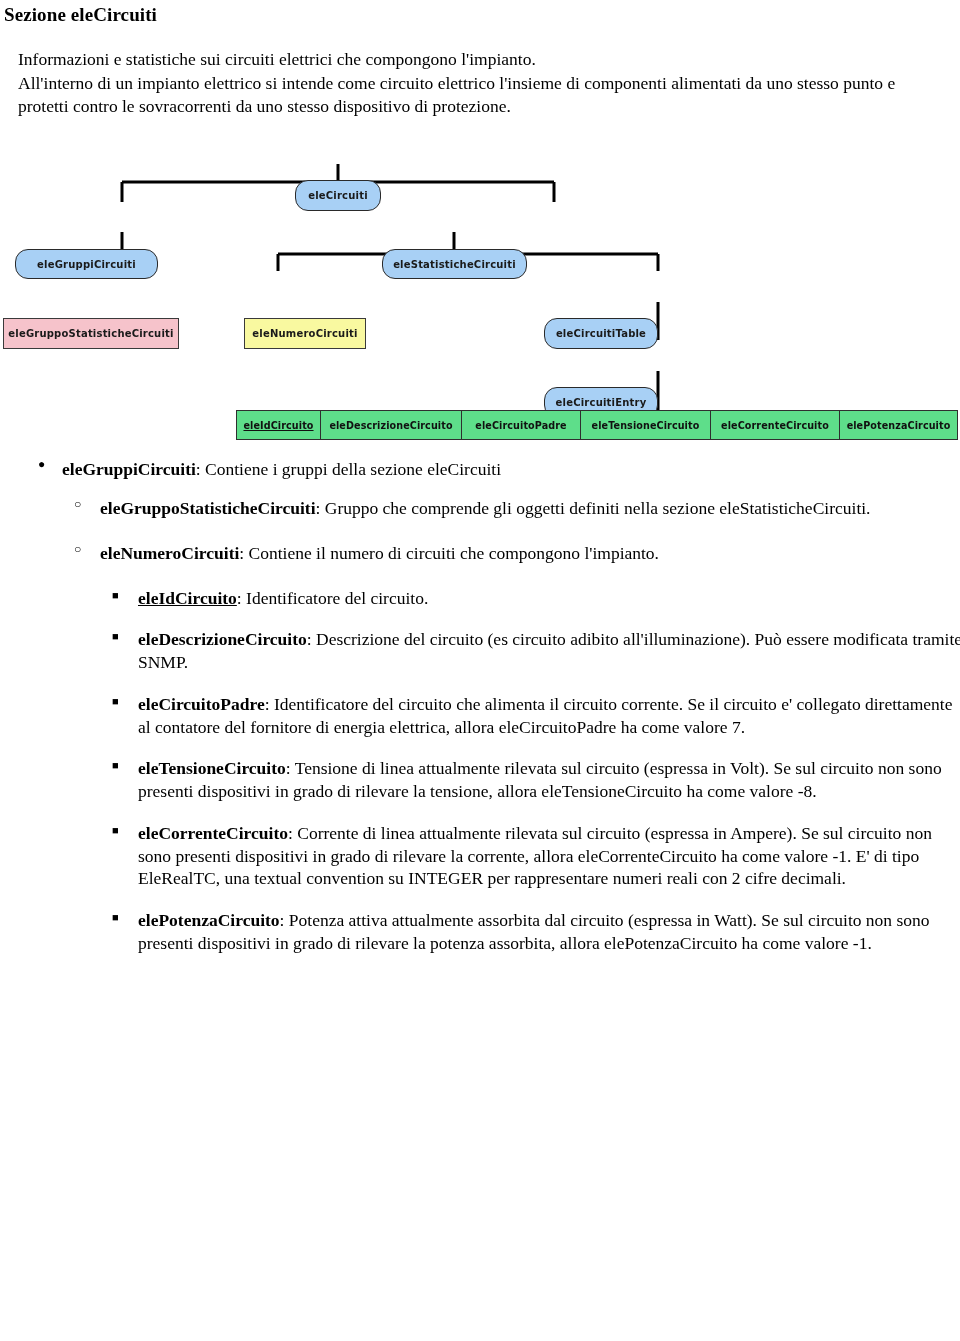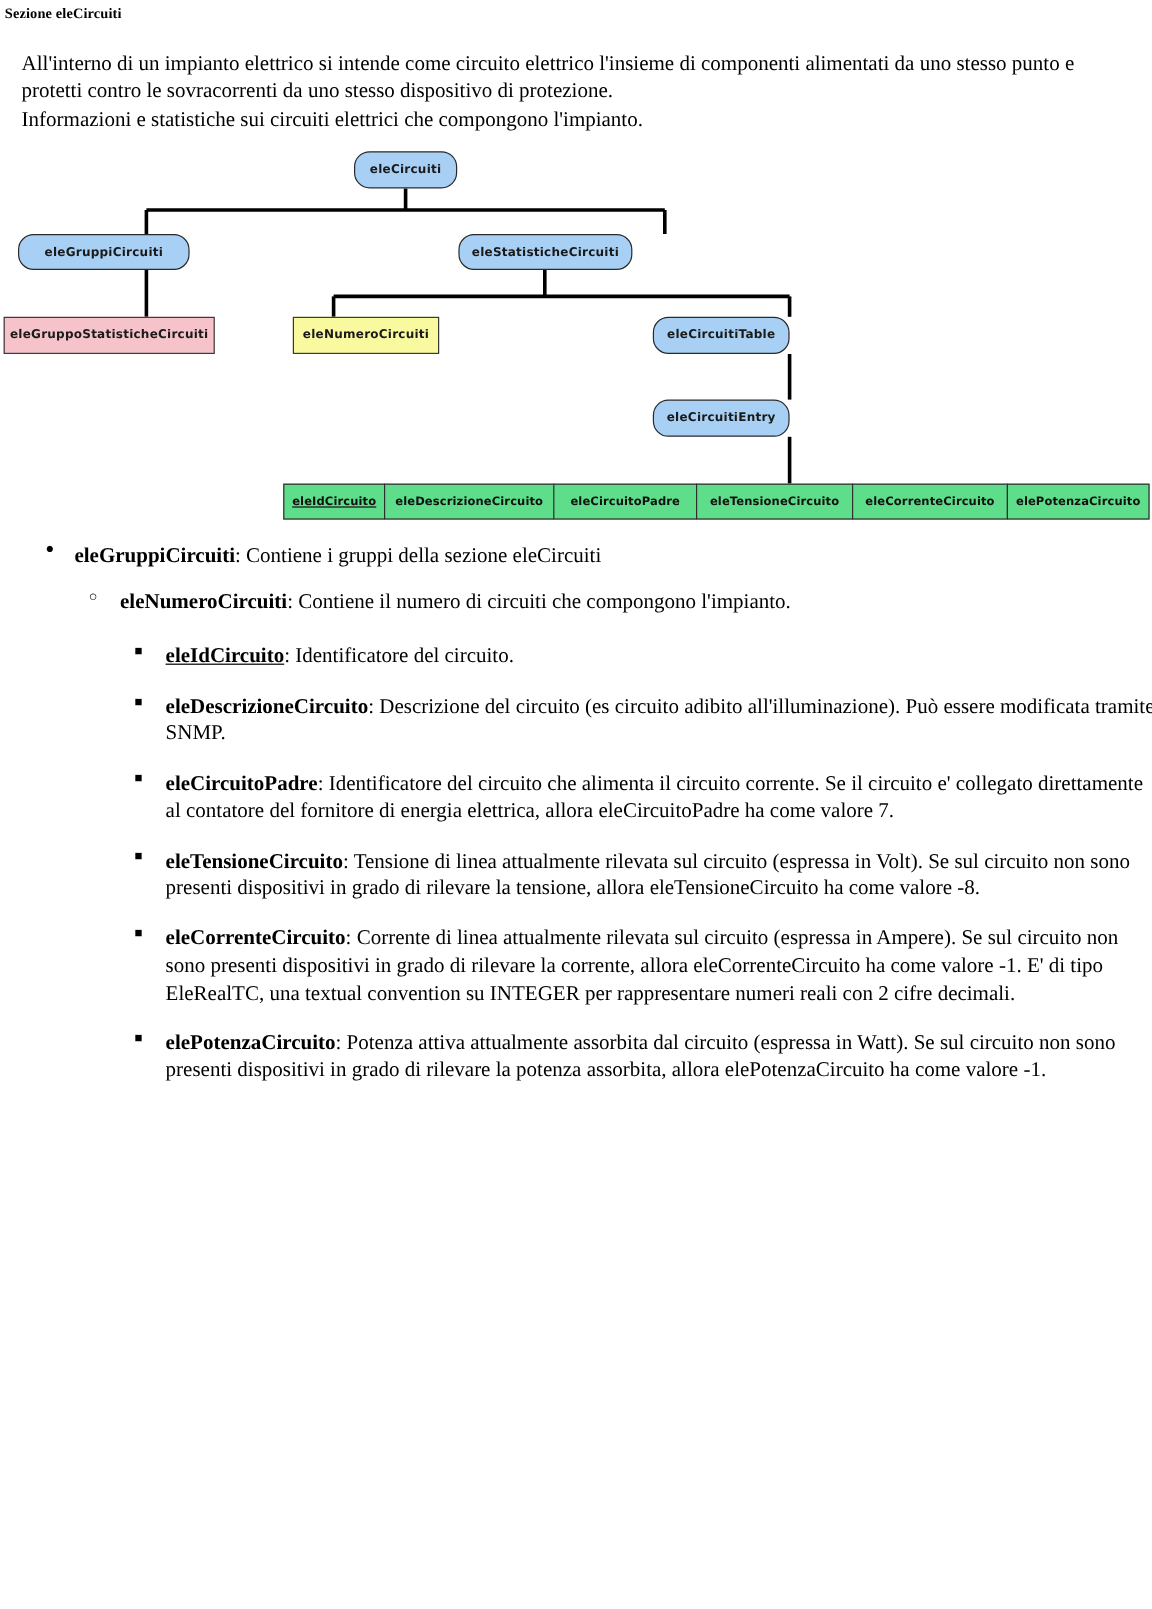--- a/index.html
+++ b/index.html
@@ -11,21 +11,21 @@
     width: 960px;
     height: 1341px;
     font-family: "Liberation Serif", "DejaVu Serif", serif;
     color: #000000;
     position: relative;
     overflow: hidden;
   }
 
   
   .page-title {
-    font-size: 12px;
+    font-size: 19px;
     font-weight: bold;
     margin: 4px 0 0 4px;
     letter-spacing: 0.1px;
   }
 
   .intro {
     margin: 22px 0 0 18px;
     width: 930px;
     font-size: 17.5px;
     line-height: 1.32;
@@ -49,20 +49,21 @@
     font-family: "DejaVu Sans", "Liberation Sans", sans-serif;
     font-size: 10px;
     font-weight: bold;
     color: #1a1a1a;
     display: flex;
     align-items: center;
     justify-content: center;
     text-align: center;
     white-space: nowrap;
     letter-spacing: 0.2px;
+    margin-top: 47px;
   }
   .node.oval {
     background: #a8d0f5;
     border: 1.4px solid #2a2a2a;
     border-radius: 13px;
   }
   .node.rect-pink {
     background: #f6c3cb;
     border: 1.4px solid #3a3a3a;
     border-radius: 0;
@@ -151,22 +152,22 @@
   .txt { position: relative; display: block; }
   .term { font-weight: bold; }
   .term.key { text-decoration: underline; }
 </style>
 </head>
 <body>
 
 <div class="page-title">Sezione eleCircuiti</div>
 
 <div class="intro">
+  <p>Informazioni e statistiche sui circuiti elettrici che compongono l'impianto.</p>
   <p>All'interno di un impianto elettrico si intende come circuito elettrico l'insieme di componenti alimentati da uno stesso punto e protetti contro le sovracorrenti da uno stesso dispositivo di protezione.</p>
-  <p>Informazioni e statistiche sui circuiti elettrici che compongono l'impianto.</p>
 </div>
 
 <div class="diagram">
 
   <svg width="960" height="330">
     <g stroke="#000000" stroke-width="3" fill="none">
 
       <path d="M338,40 L338,58"></path>
 
       <path d="M122,58 L554,58"></path>
@@ -231,20 +232,25 @@
   </div>
   <div class="tbl-cell" style="left:839px; top:286px; width:119px; height:30px;">
     <span>elePotenzaCircuito</span>
   </div>
 </div>
 
 <div class="body-list">
   <ul class="lvl1">
     <li>
       <span class="txt"><span class="term">eleGruppiCircuiti</span><span>: Contiene i gruppi della sezione eleCircuiti</span></span>
+      <ul class="lvl2">
+        <li>
+          <span class="txt"><span class="term">eleGruppoStatisticheCircuiti</span><span>: Gruppo che comprende gli oggetti definiti nella sezione eleStatisticheCircuiti.</span></span>
+        </li>
+      </ul>
     </li>
 
     <li>
       <ul class="lvl2">
         <li>
           <span class="txt"><span class="term">eleNumeroCircuiti</span><span>: Contiene il numero di circuiti che compongono l'impianto.</span></span>
         </li>
         <li>
           <ul class="lvl3">
             <li>

